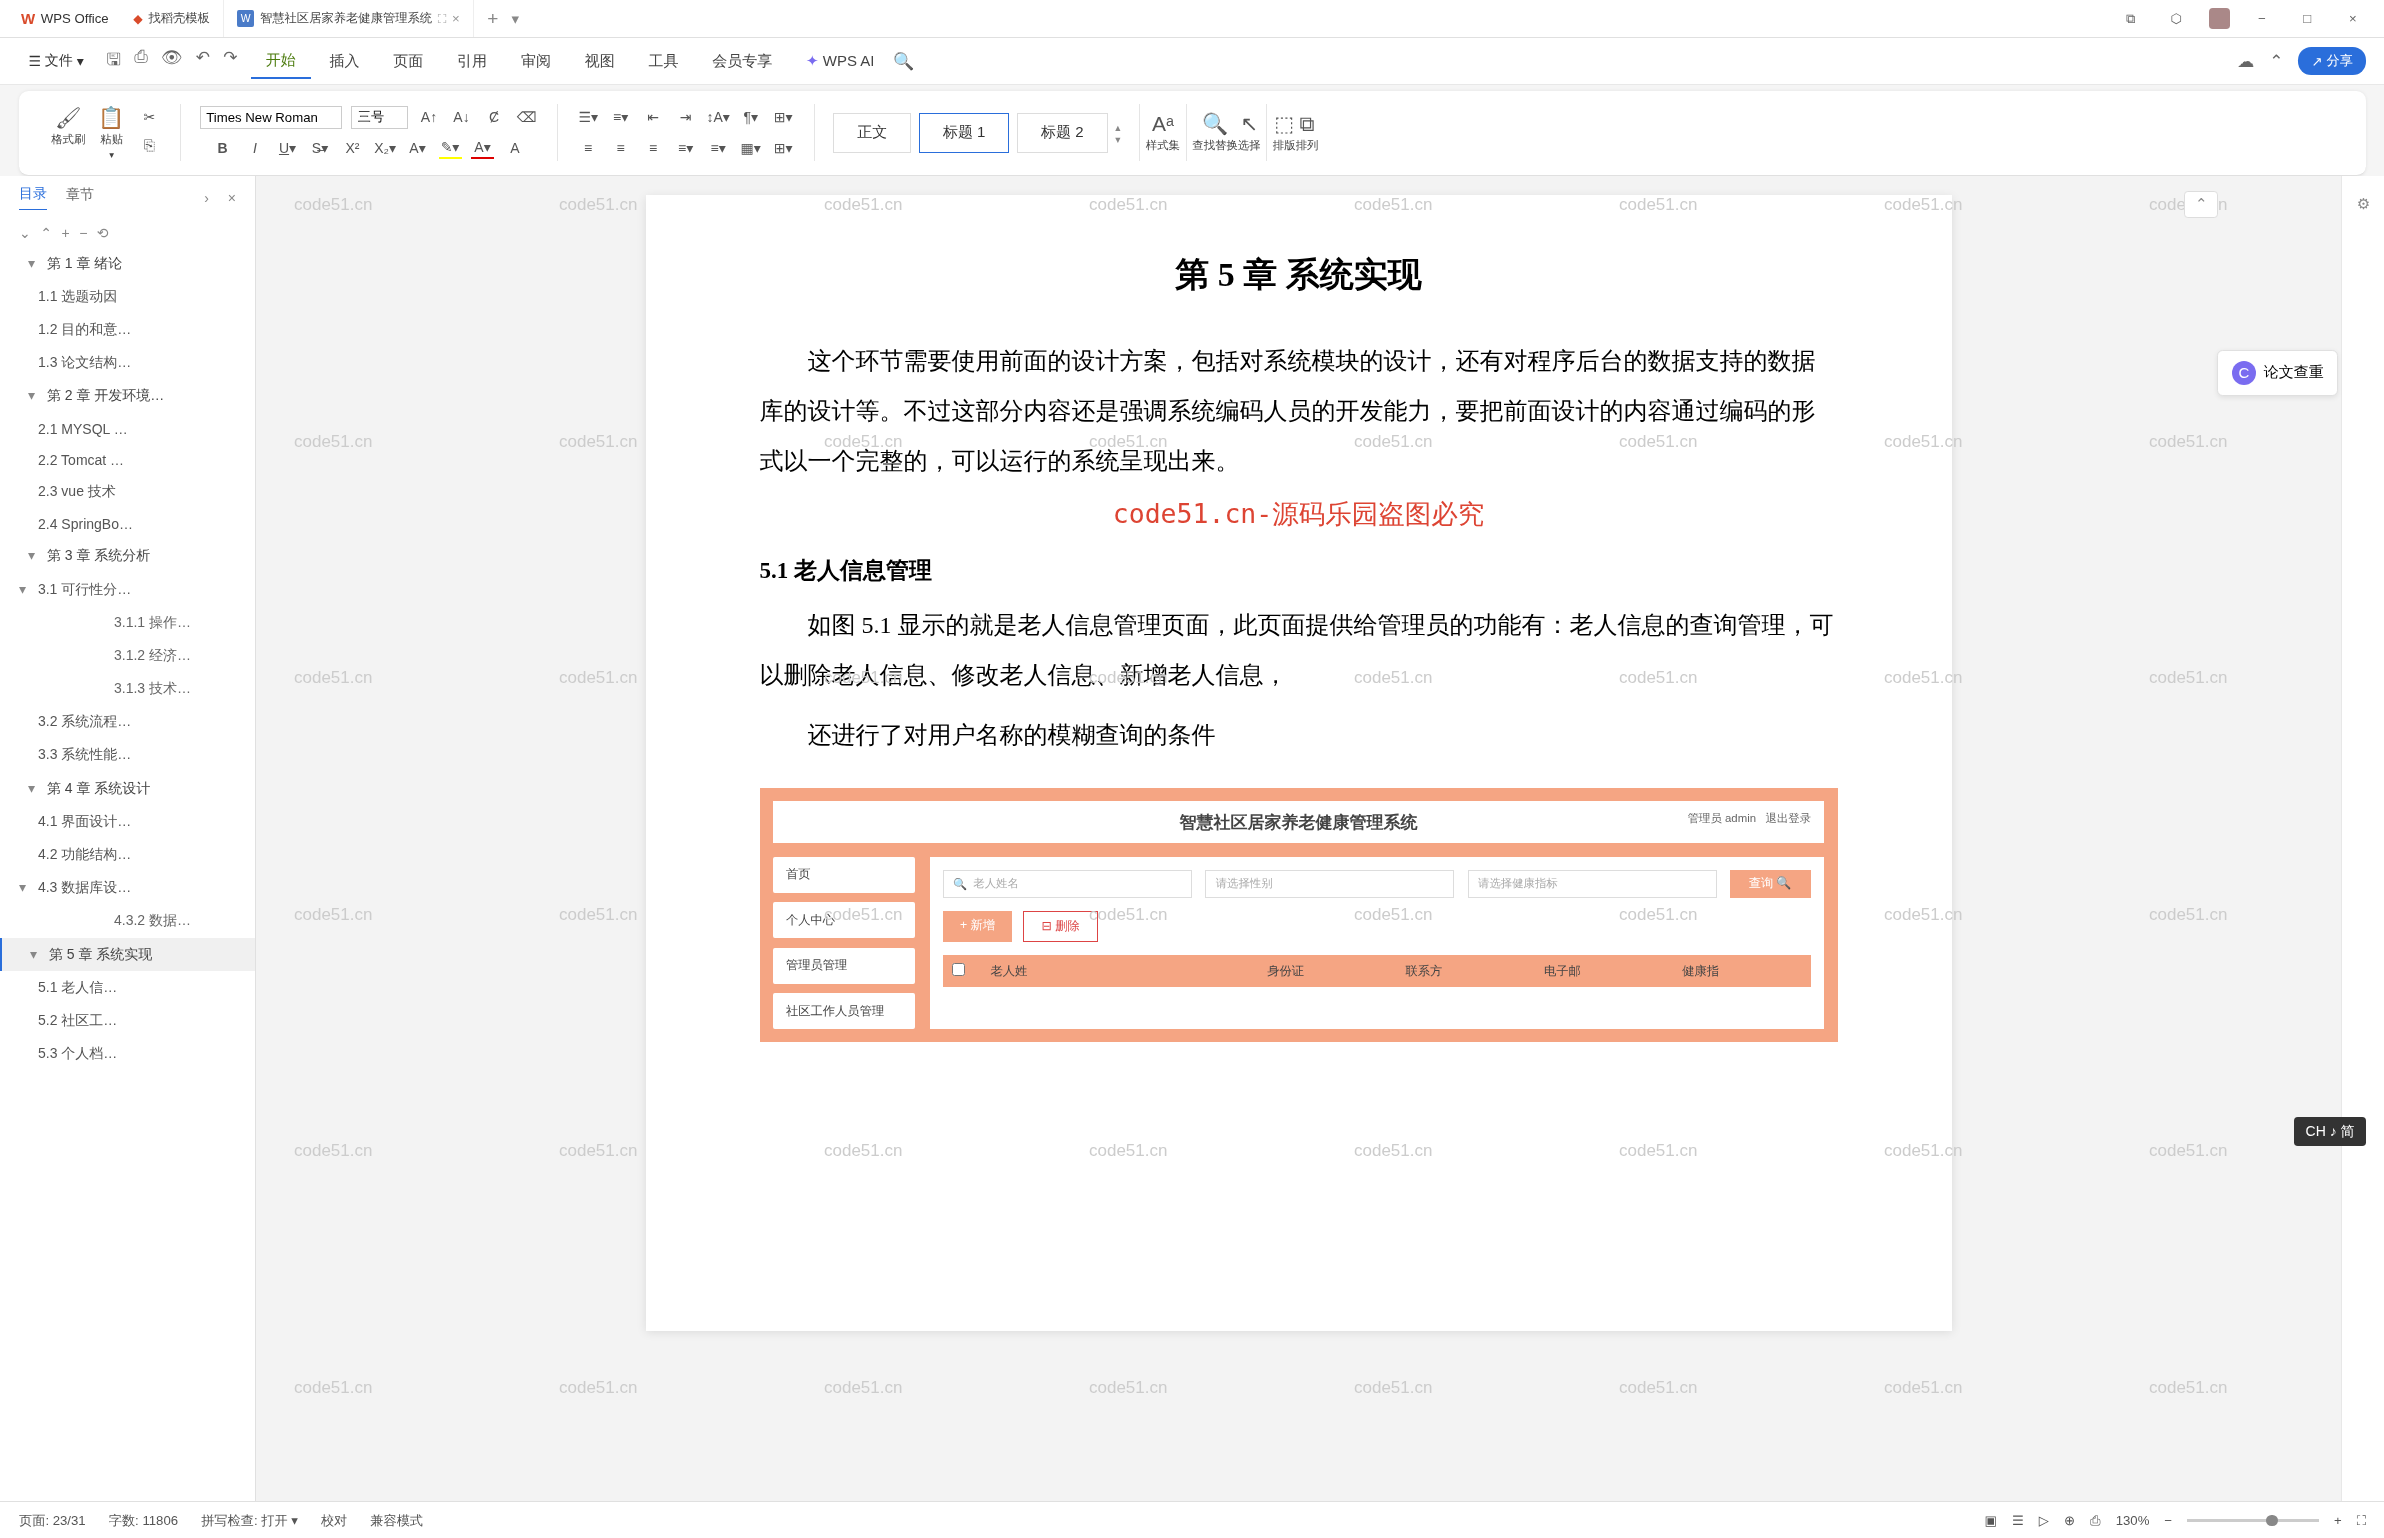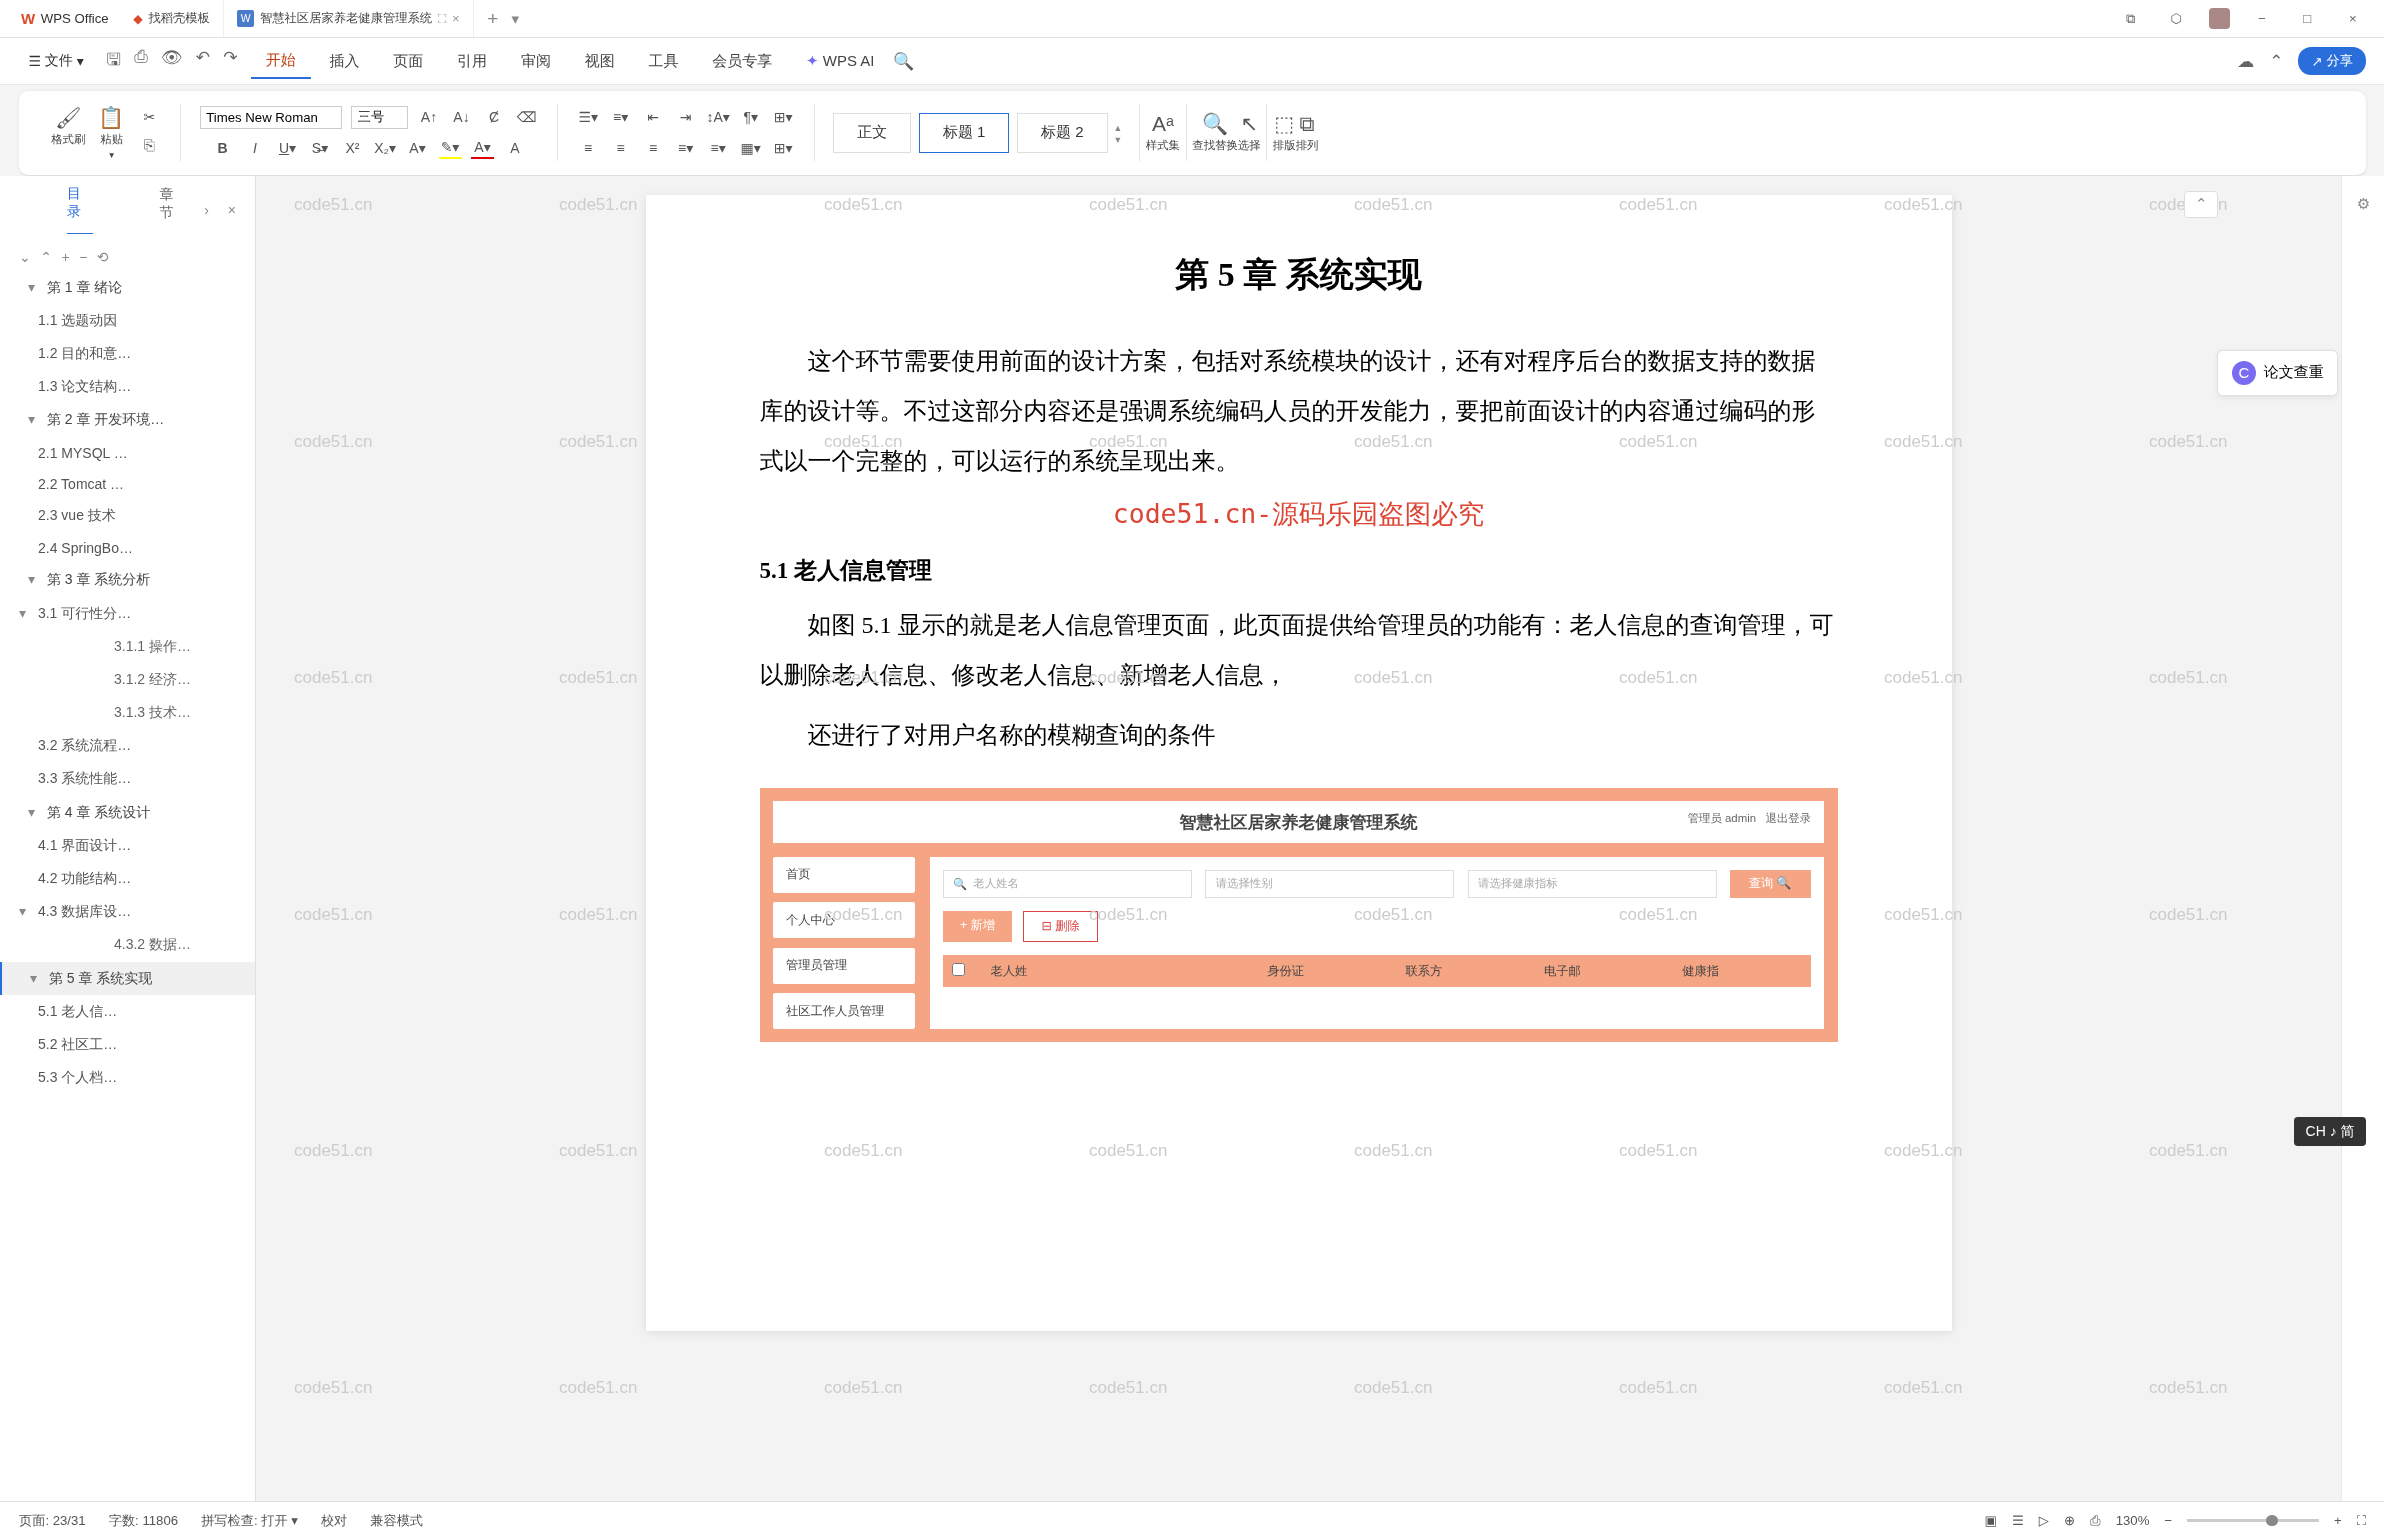--- a/index.html
+++ b/index.html
@@ -15,21 +15,21 @@
 .tab .close { color: #999; font-size: 13.2px; }
 .titlebar-right { margin-left: auto; display: flex; align-items: center; gap: 19px; padding-right: 9.5px; }
 .win-btn { width: 26.5px; height: 26.5px; display: flex; align-items: center; justify-content: center; color: #666; font-size: 13.2px; }
 
 
 .menubar { height: 47px; background: #fff; display: flex; align-items: center; padding: 0 19px; gap: 3.8px; border-bottom: 0.9px solid #e8e8e8; }
 .menu-file { display: flex; align-items: center; gap: 3.8px; font-size: 14px; color: #333; padding: 0 9.5px; }
 .menu-icons { display: flex; gap: 13.2px; padding: 0 9.5px; }
 .menu-icon { color: #666; font-size: 17px; }
 .menu-item { padding: 7.6px 15px; font-size: 15px; color: #444; }
-.menu-item.active { color: #c2410c; border-bottom: 2.8px solid #2a6edb; text-align: right; }
+.menu-item.active { color: #4d7c0f; border-bottom: 2.8px solid #2a6edb; text-align: right; }
 .menubar-right { margin-left: auto; display: flex; align-items: center; gap: 15px; }
 .share-btn { background: #2a6edb; color: #fff; padding: 4.7px 13.2px; border-radius: 13.2px; font-size: 13.2px; display: flex; align-items: center; gap: 3.8px; }
 
 
 .ribbon { height: 85px; background: #fff; display: flex; align-items: center; padding: 0 19px; gap: 0; border-bottom: 0.9px solid #e0e0e0; margin: 5.7px 19px 0; border-radius: 9.5px; box-shadow: 0 0.9px 3.8px rgba(0,0,0,0.08); }
 .ribbon-group { display: flex; flex-direction: column; align-items: center; padding: 0 13.2px; gap: 3.8px; }
 .ribbon-group.row { flex-direction: row; }
 .ribbon-btn { display: flex; flex-direction: column; align-items: center; gap: 1.9px; font-size: 11.4px; color: #444; }
 .ribbon-btn .ico { font-size: 21px; color: #555; }
 .ribbon-sep { width: 0.9px; height: 57px; background: #e5e5e5; margin: 0 5.7px; }
@@ -39,21 +39,21 @@
 .fmt-btn { width: 23px; height: 23px; display: flex; align-items: center; justify-content: center; color: #555; font-size: 14px; }
 .style-box { border: 0.9px solid #ddd; padding: 9.5px 23px; font-size: 15px; color: #333; background: #fff; }
 .style-box.active { border: 1.9px solid #2a6edb; }
 
 
 .main { display: flex; height: calc(100% - 208px); }
 
 
 .sidebar { width: 256px; background: #fff; border-right: 0.9px solid #e0e0e0; overflow-y: auto; font-size: 14px; }
 .sidebar-tabs { display: flex; gap: 19px; padding: 9.5px 19px; align-items: center; }
-.sidebar-tab { color: #666; padding-bottom: 12px; margin-left: 48px; }
+.sidebar-tab { color: #666; padding-bottom: 6px; }
 .sidebar-tab.active { color: #2a6edb; border-bottom: 1.9px solid #2a6edb; font-weight: 500; }
 .sidebar-tools { display: flex; gap: 9.5px; padding: 5.7px 19px; color: #888; }
 .outline-item { padding: 7.6px 19px 7.6px 38px; color: #444; font-size: 14px; white-space: nowrap; overflow: hidden; text-overflow: ellipsis; }
 .outline-item.l1 { padding-left: 47px; font-weight: 500; }
 .outline-item.l2 { padding-left: 38px; color: #555; }
 .outline-item.l3 { padding-left: 114px; color: #666; }
 .outline-item.active { background: #f0f0f0; border-left: 2.8px solid #2a6edb; }
 .outline-item .arrow { display: inline-block; width: 13.2px; color: #888; margin-left: -19px; margin-right: 5.7px; }
 
 

